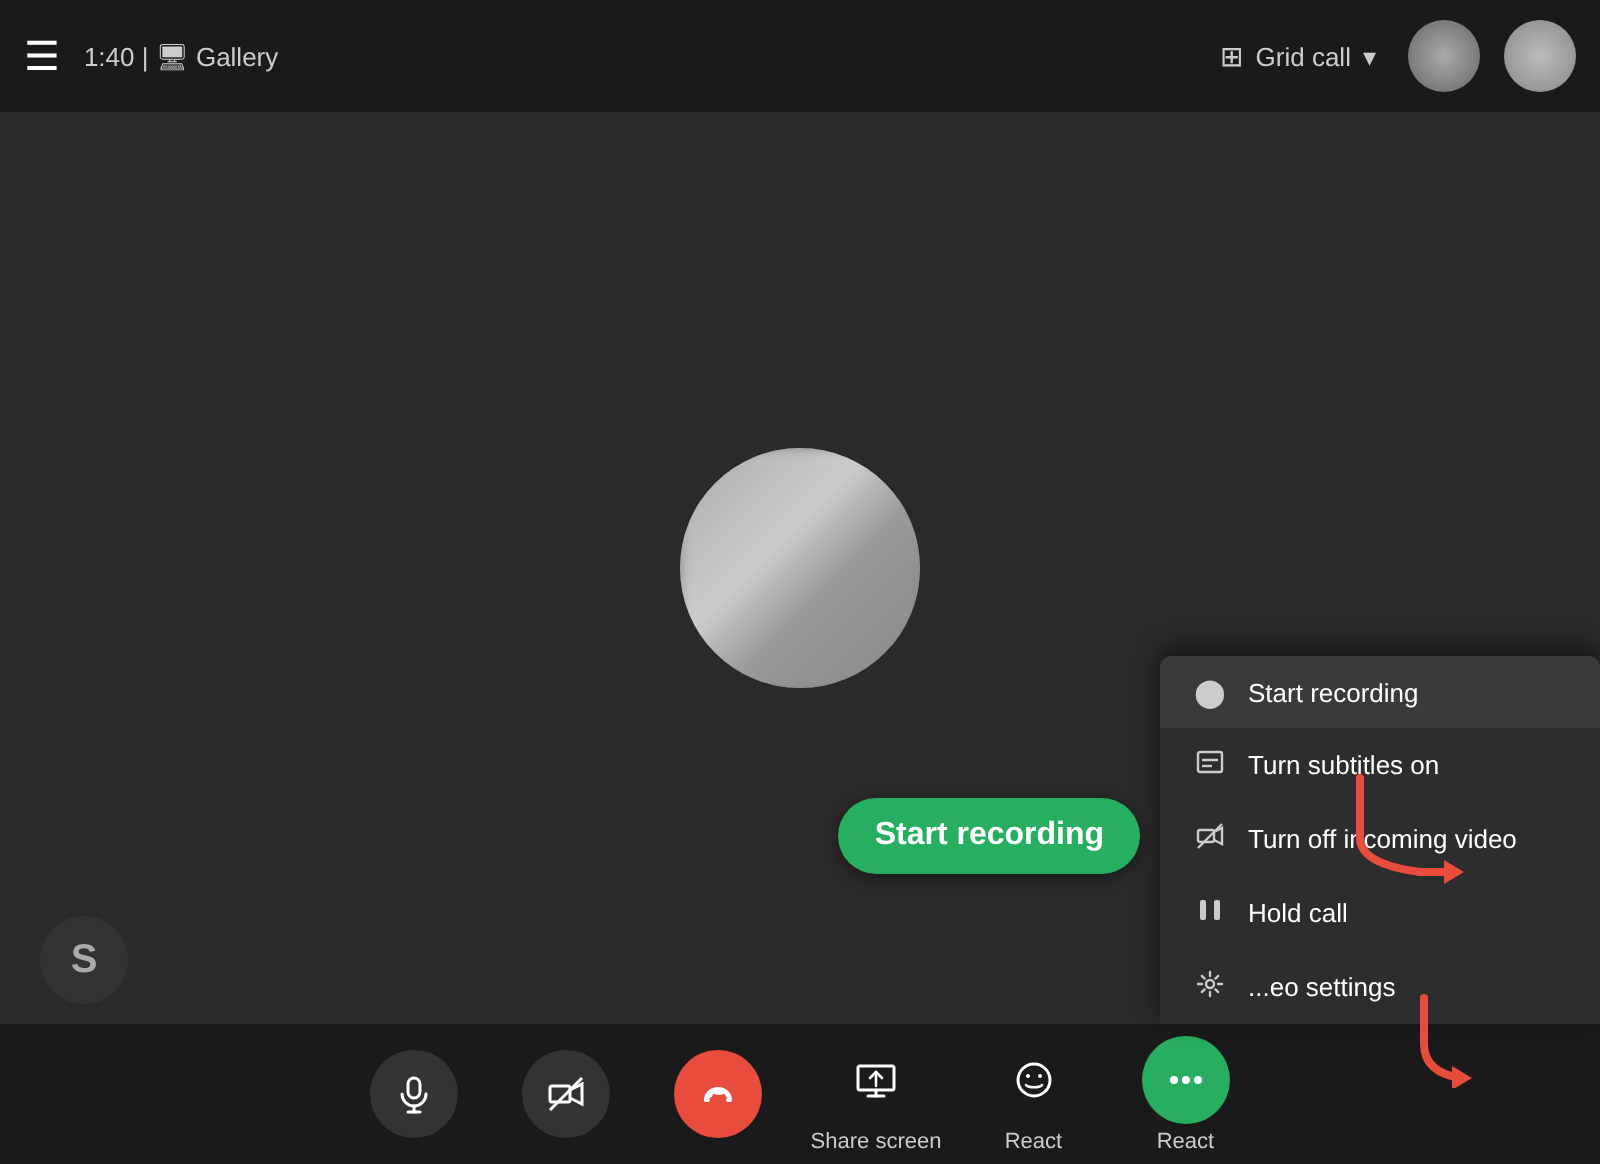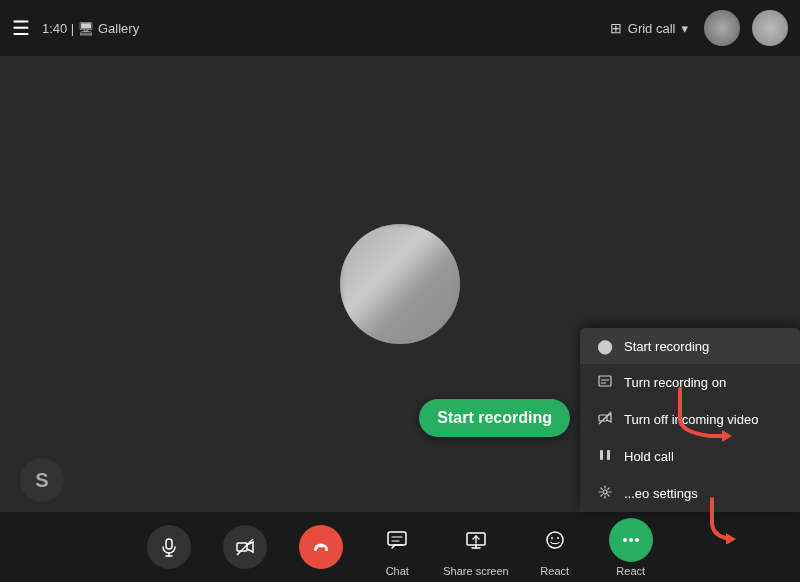--- a/index.html
+++ b/index.html
@@ -262,21 +262,21 @@
     <span class="dropdown-item-text">Start recording</span>
   </div>
   <div class="dropdown-item">
     <span class="dropdown-icon">
       <svg width="14" height="14" viewBox="0 0 14 14" fill="none">
         <rect x="1" y="2" width="12" height="10" rx="1" stroke="#ccc" stroke-width="1.2"></rect>
         <line x1="3" y1="6" x2="11" y2="6" stroke="#ccc" stroke-width="1.2"></line>
         <line x1="3" y1="9" x2="8" y2="9" stroke="#ccc" stroke-width="1.2"></line>
       </svg>
     </span>
-    <span class="dropdown-item-text">Turn recording on</span>
+    <span class="dropdown-item-text">Turn subtitles on</span>
   </div>
   <div class="dropdown-item">
     <span class="dropdown-icon">
       <svg width="14" height="14" viewBox="0 0 14 14" fill="none">
         <rect x="1" y="4" width="8" height="6" rx="1" stroke="#ccc" stroke-width="1.2"></rect>
         <polyline points="9,5 13,3 13,11 9,9" stroke="#ccc" stroke-width="1.2"></polyline>
         <line x1="1" y1="13" x2="13" y2="1" stroke="#ccc" stroke-width="1.2"></line>
       </svg>
     </span>
     <span class="dropdown-item-text">Turn off incoming video</span>
@@ -341,31 +341,20 @@
   <div class="toolbar-btn">
     <div class="toolbar-icon-circle icon-end">
       <svg width="22" height="22" viewBox="0 0 22 22" fill="none">
         <path d="M4 14c0-1.7.7-3.3 1.9-4.5C7.2 8.3 9 7.5 11 7.5s3.8.8 5.1 2c1.2 1.2 1.9 2.8 1.9 4.5l-3-1.5-.5-1.5-3 .5-3-.5-.5 1.5z" fill="#fff"></path>
         <rect x="4" y="13" width="3" height="2" rx="1" fill="#fff"></rect>
         <rect x="15" y="13" width="3" height="2" rx="1" fill="#fff"></rect>
       </svg>
     </div>
   </div>
 
-  <div class="toolbar-btn">
-    <div class="toolbar-icon-circle icon-chat">
-      <svg width="22" height="22" viewBox="0 0 22 22" fill="none">
-        <rect x="2" y="3" width="18" height="13" rx="2" stroke="#fff" stroke-width="1.5"></rect>
-        <path d="M6 19l3-3h7" stroke="#fff" stroke-width="1.5" stroke-linecap="round"></path>
-        <line x1="6" y1="8" x2="16" y2="8" stroke="#fff" stroke-width="1.2" stroke-linecap="round"></line>
-        <line x1="6" y1="12" x2="13" y2="12" stroke="#fff" stroke-width="1.2" stroke-linecap="round"></line>
-      </svg>
-    </div>
-    <span class="toolbar-label">Chat</span>
-  </div>
 
   <div class="toolbar-btn">
     <div class="toolbar-icon-circle icon-screen">
       <svg width="22" height="22" viewBox="0 0 22 22" fill="none">
         <rect x="2" y="4" width="18" height="12" rx="1" stroke="#fff" stroke-width="1.5"></rect>
         <line x1="11" y1="16" x2="11" y2="19" stroke="#fff" stroke-width="1.5" stroke-linecap="round"></line>
         <line x1="7" y1="19" x2="15" y2="19" stroke="#fff" stroke-width="1.5" stroke-linecap="round"></line>
         <polyline points="8,10 11,7 14,10" stroke="#fff" stroke-width="1.3" stroke-linecap="round" stroke-linejoin="round"></polyline>
         <line x1="11" y1="7" x2="11" y2="14" stroke="#fff" stroke-width="1.3" stroke-linecap="round"></line>
       </svg>

